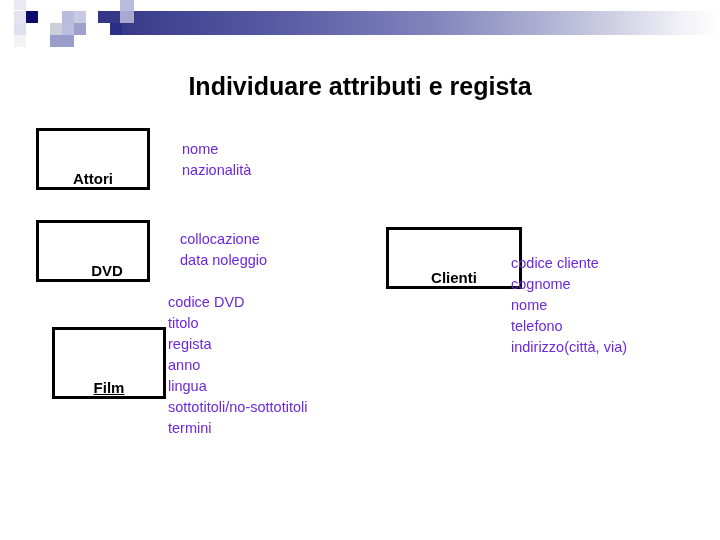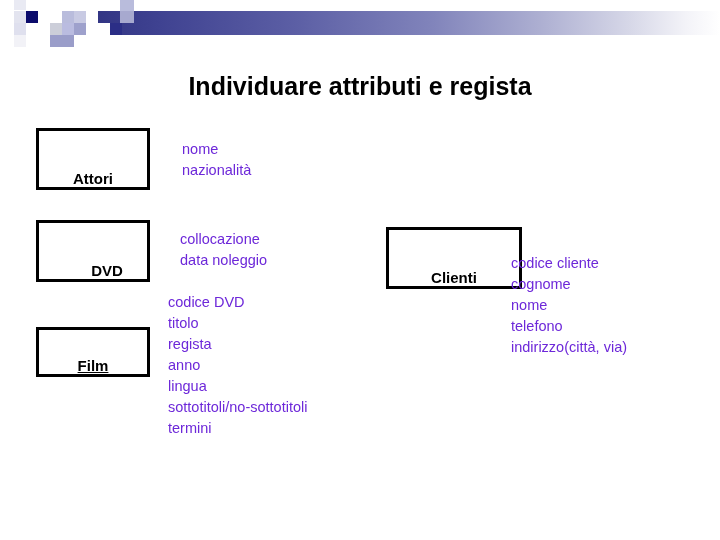--- a/index.html
+++ b/index.html
@@ -66,21 +66,21 @@
     display: flex;
     align-items: flex-end;
     justify-content: center;
     font-size: 15px;
     font-weight: bold;
     color: #000000;
     box-sizing: border-box;
   }
   #box-attori  { left: 36px;  top: 128px; width: 114px; height: 62px; }
   #box-dvd     { left: 36px;  top: 220px; width: 114px; height: 62px; padding-left: 28px; }
-  #box-film    { left: 36px;  top: 327px; width: 114px; height: 50px; text-decoration: underline; }
+  #box-film    { left: 52px;  top: 327px; width: 114px; height: 72px; text-decoration: underline; }
   #box-clienti { left: 366px; top: 227px; width: 136px; height: 62px; margin-left: 20px; }
 
   
   .attr-list {
     position: absolute;
     font-size: 14.5px;
     line-height: 21px;
     color: #6d28d9;
     white-space: pre;
   }

